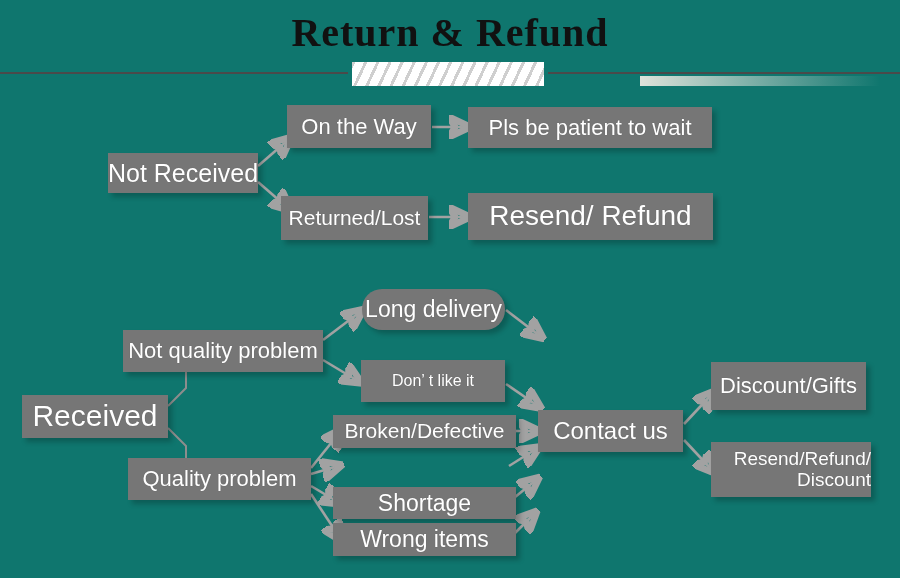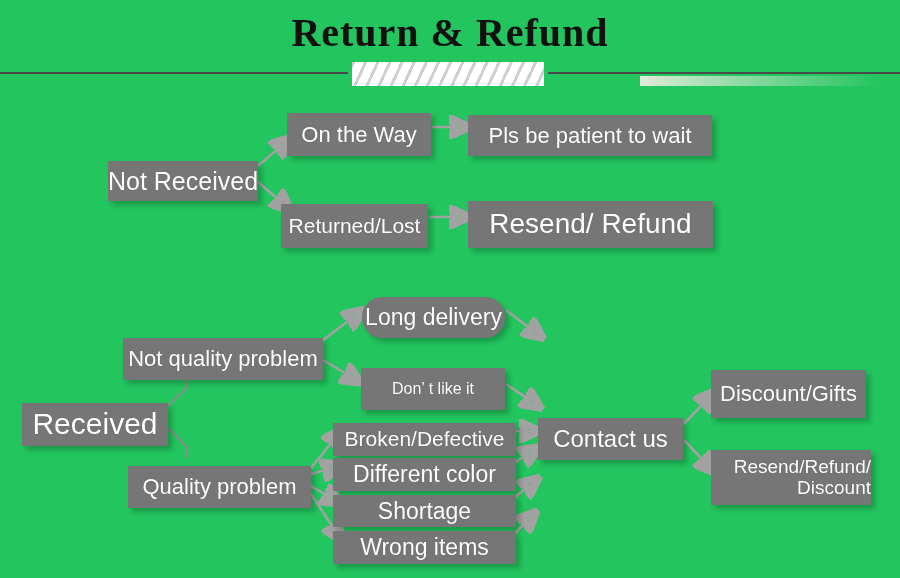--- a/index.html
+++ b/index.html
@@ -7,21 +7,21 @@
     padding: 0;
     background: #ffffff;
   }
   body {
     font-family: "Liberation Sans", sans-serif;
   }
   .page {
     position: relative;
     width: 900px;
     height: 578px;
-    background: #22c55e;
+    background: #0f766e;
     overflow: hidden;
   }
 
   
   .title {
     position: absolute;
     left: 0;
     top: 10px;
     width: 900px;
     text-align: center;
@@ -77,21 +77,20 @@
     display: flex;
     align-items: center;
     justify-content: center;
     box-shadow: 4px 4px 5px rgba(0,0,0,0.22);
     font-family: "Liberation Sans", sans-serif;
     font-weight: 400;
     line-height: 1.08;
     white-space: nowrap;
     text-shadow: 0 0 1px rgba(0,0,0,0.25);
     z-index: 3;
-    margin-top: 8px;
   }
   .node.wrap { white-space: normal; }
   .node.left-align { justify-content: flex-start; padding-left: 8px; }
 
   
   .wires {
     position: absolute;
     left: 0; top: 0;
     width: 900px; height: 578px;
     z-index: 1;
@@ -187,23 +186,20 @@
   </div>
 
   <div class="node" style="left:361px; top:360px; width:144px; height:42px; font-size:16px;">
     <span>Don’  t like it</span>
   </div>
 
   <div class="node" style="left:333px; top:415px; width:183px; height:33px; font-size:21px;">
     <span>Broken/Defective</span>
   </div>
 
-  <div class="node" style="left:333px; top:450px; width:183px; height:33px; font-size:23px;">
-    <span>Different color</span>
-  </div>
 
   <div class="node" style="left:333px; top:487px; width:183px; height:32px; font-size:23px;">
     <span>Shortage</span>
   </div>
 
   <div class="node" style="left:333px; top:523px; width:183px; height:33px; font-size:23px;">
     <span>Wrong items</span>
   </div>
 
   <div class="node" style="left:538px; top:410px; width:145px; height:42px; font-size:24px;">

